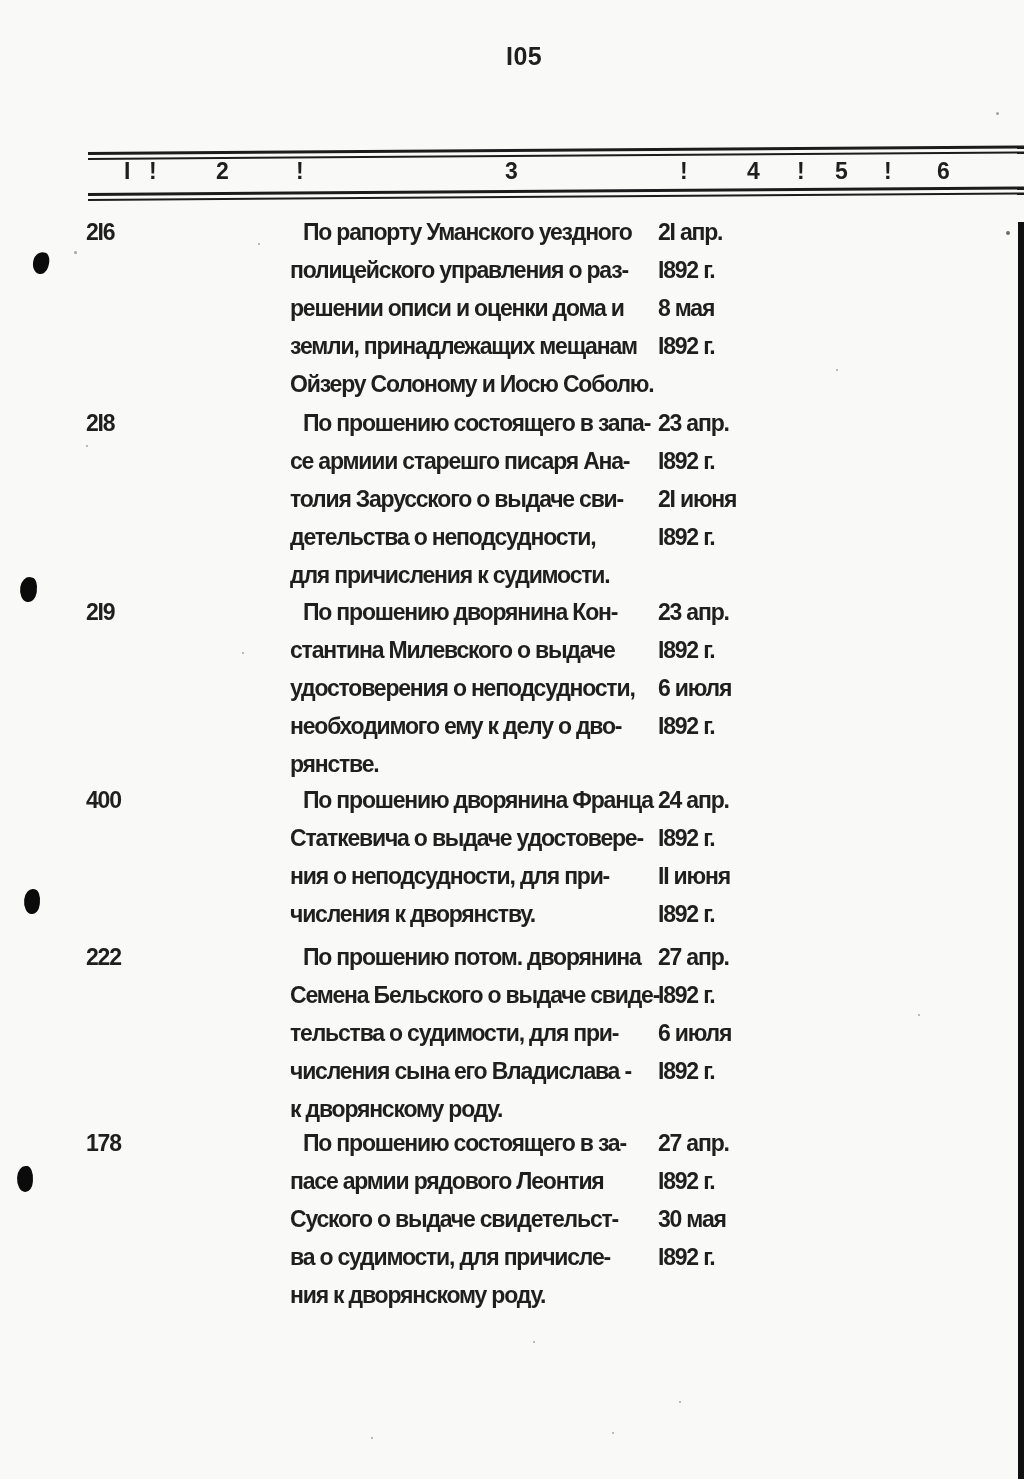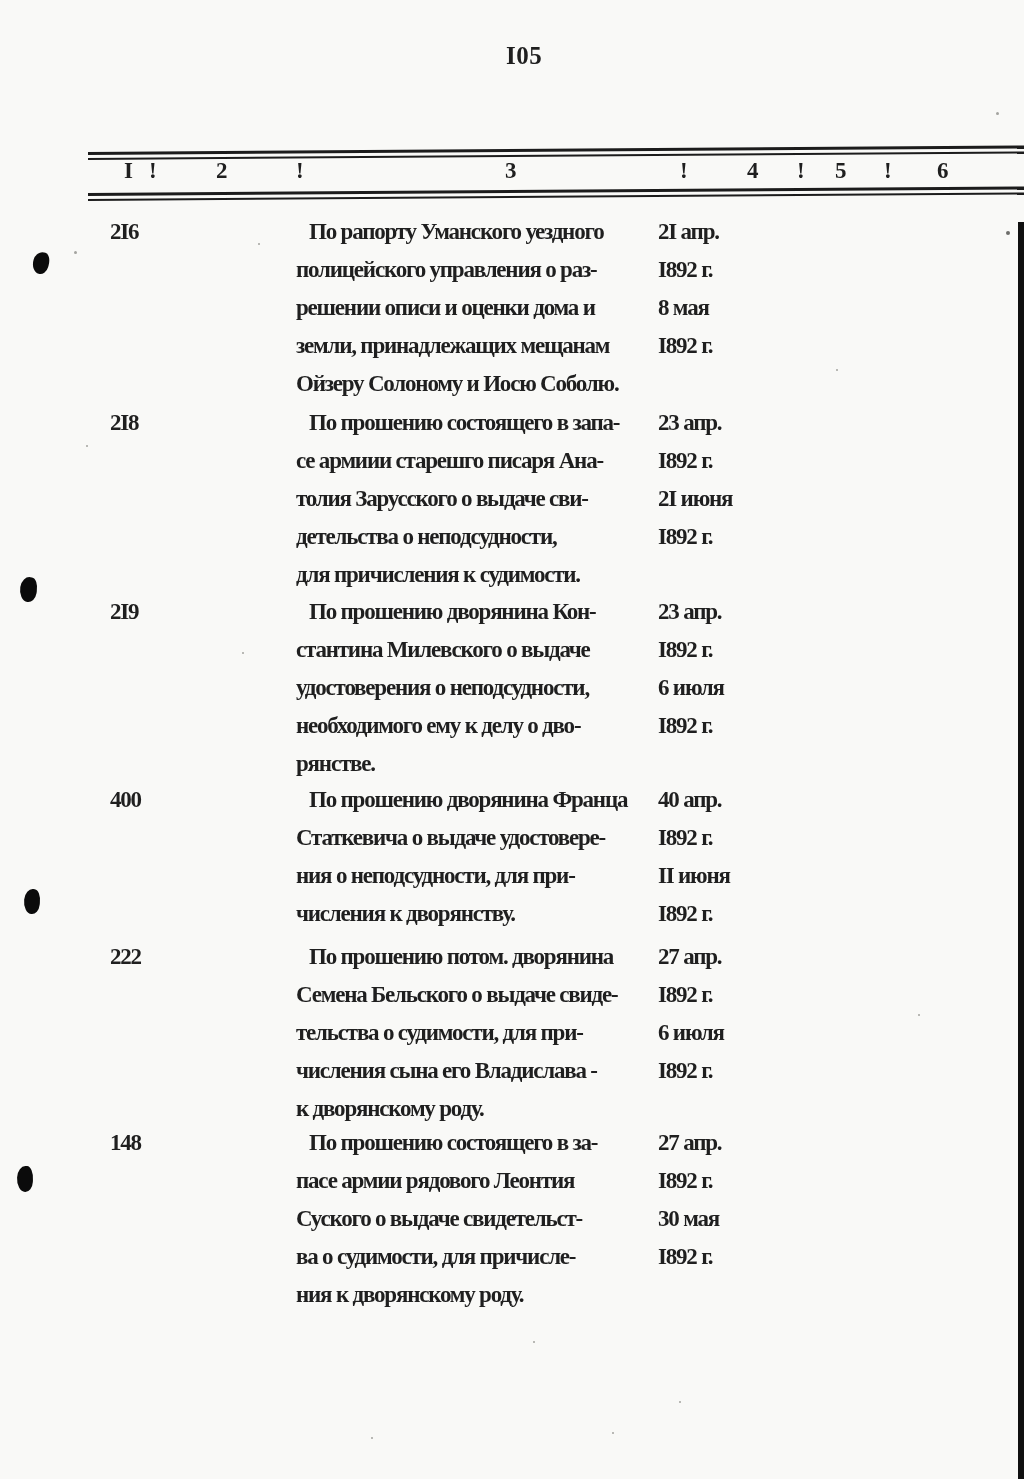--- a/index.html
+++ b/index.html
@@ -7,21 +7,21 @@
     padding: 0;
     background: #e8e8e4;
   }
   .page {
     position: relative;
     width: 1024px;
     height: 1479px;
     margin: 0 auto;
     background: #f9f9f7;
     overflow: hidden;
-    font-family: Liberation Serif, serif;
+    font-family: Liberation Sans, sans-serif;
     font-weight: bold;
     color: #1f1f1f;
   }
   .page-number {
     position: absolute;
     left: 506px;
     top: 42px;
     font-size: 25px;
     letter-spacing: 0.5px;
     white-space: pre;
@@ -69,22 +69,22 @@
   .e5 { top: 1124px; }
 
   .num, .desc, .dates {
     position: absolute;
     top: 0;
     font-size: 23px;
     letter-spacing: -1.2px;
     line-height: 38px;
     white-space: pre;
   }
-  .num   { left: 110px; }
-  .desc  { left: 296px; text-indent: 13px; }
+  .num   { left: 86px; }
+  .desc  { left: 290px; text-indent: 13px; }
   .dates { left: 658px; }
 
   
   .blot {
     position: absolute;
     background: #0b0b0b;
     border-radius: 55% 45% 50% 60% / 50% 58% 44% 60%;
   }
   .blot.b1 { left: 33px; top: 252px; width: 16px; height: 22px; transform: rotate(16deg); }
   .blot.b2 { left: 20px; top: 577px; width: 17px; height: 25px; transform: rotate(9deg); }
@@ -187,41 +187,41 @@
 6 июля
 I892 г.</div>
   </div>
 
   <div class="entry e3">
     <div class="num">400</div>
     <div class="desc">По прошению дворянина Франца
 Статкевича о выдаче удостовере-
 ния о неподсудности, для при-
 числения к дворянству.</div>
-    <div class="dates">40 апр.
+    <div class="dates">24 апр.
 I892 г.
 II июня
 I892 г.</div>
   </div>
 
   <div class="entry e4">
     <div class="num">222</div>
     <div class="desc">По прошению потом. дворянина
 Семена Бельского о выдаче свиде-
 тельства о судимости, для при-
 числения сына его Владислава -
 к дворянскому роду.</div>
     <div class="dates">27 апр.
 I892 г.
 6 июля
 I892 г.</div>
   </div>
 
   <div class="entry e5">
-    <div class="num">148</div>
+    <div class="num">178</div>
     <div class="desc">По прошению состоящего в за-
 пасе армии рядового Леонтия
 Суского о выдаче свидетельст-
 ва о судимости, для причисле-
 ния к дворянскому роду.</div>
     <div class="dates">27 апр.
 I892 г.
 30 мая
 I892 г.</div>
   </div>

